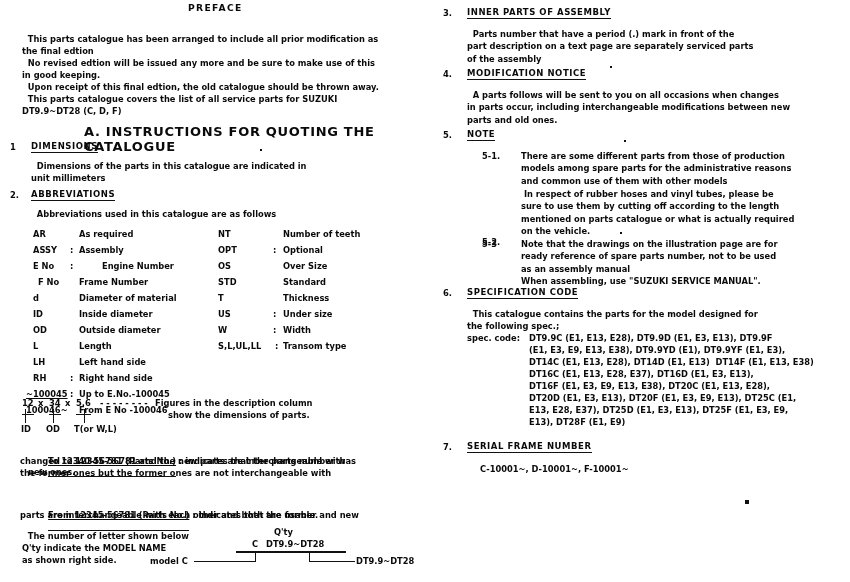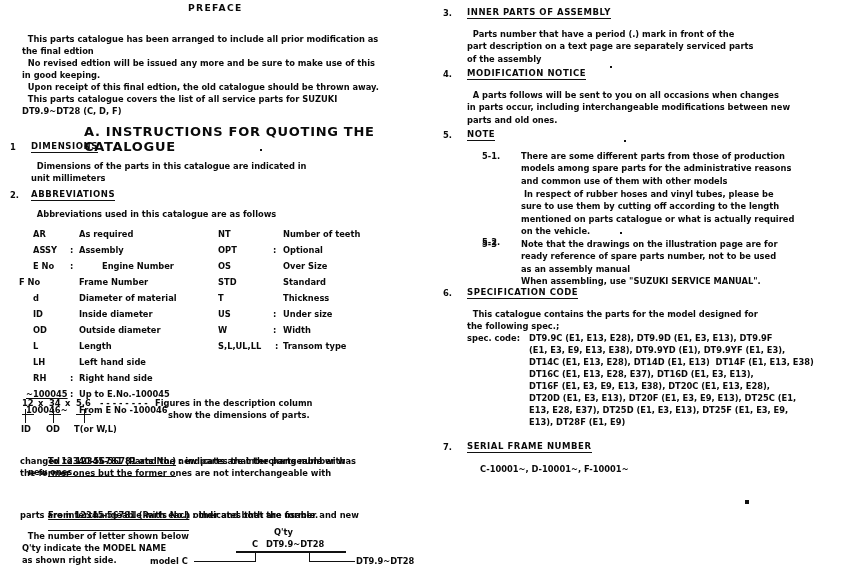--- a/index.html
+++ b/index.html
@@ -169,21 +169,21 @@
       <div class="abbr-row" style="left:79px; top:229px;">As required</div>
 
       <div class="abbr-row" style="left:33px; top:245px;">ASSY</div>
       <div class="abbr-row" style="left:70px; top:245px;">:</div>
       <div class="abbr-row" style="left:79px; top:245px;">Assembly</div>
 
       <div class="abbr-row" style="left:33px; top:261px;">E No</div>
       <div class="abbr-row" style="left:70px; top:261px;">:</div>
       <div class="abbr-row" style="left:79px; top:261px;margin-left:23px;">Engine Number</div>
 
-      <div class="abbr-row" style="left:19px; top:277px;">F No</div>
+      <div class="abbr-row" style="left:38px; top:277px;">F No</div>
       <div class="abbr-row" style="left:70px; top:277px;"></div>
       <div class="abbr-row" style="left:79px; top:277px;">Frame Number</div>
 
       <div class="abbr-row" style="left:33px; top:293px;">d</div>
       <div class="abbr-row" style="left:70px; top:293px;"></div>
       <div class="abbr-row" style="left:79px; top:293px;">Diameter of material</div>
 
       <div class="abbr-row" style="left:33px; top:309px;">ID</div>
       <div class="abbr-row" style="left:70px; top:309px;"></div>
       <div class="abbr-row" style="left:79px; top:309px;">Inside diameter</div>

